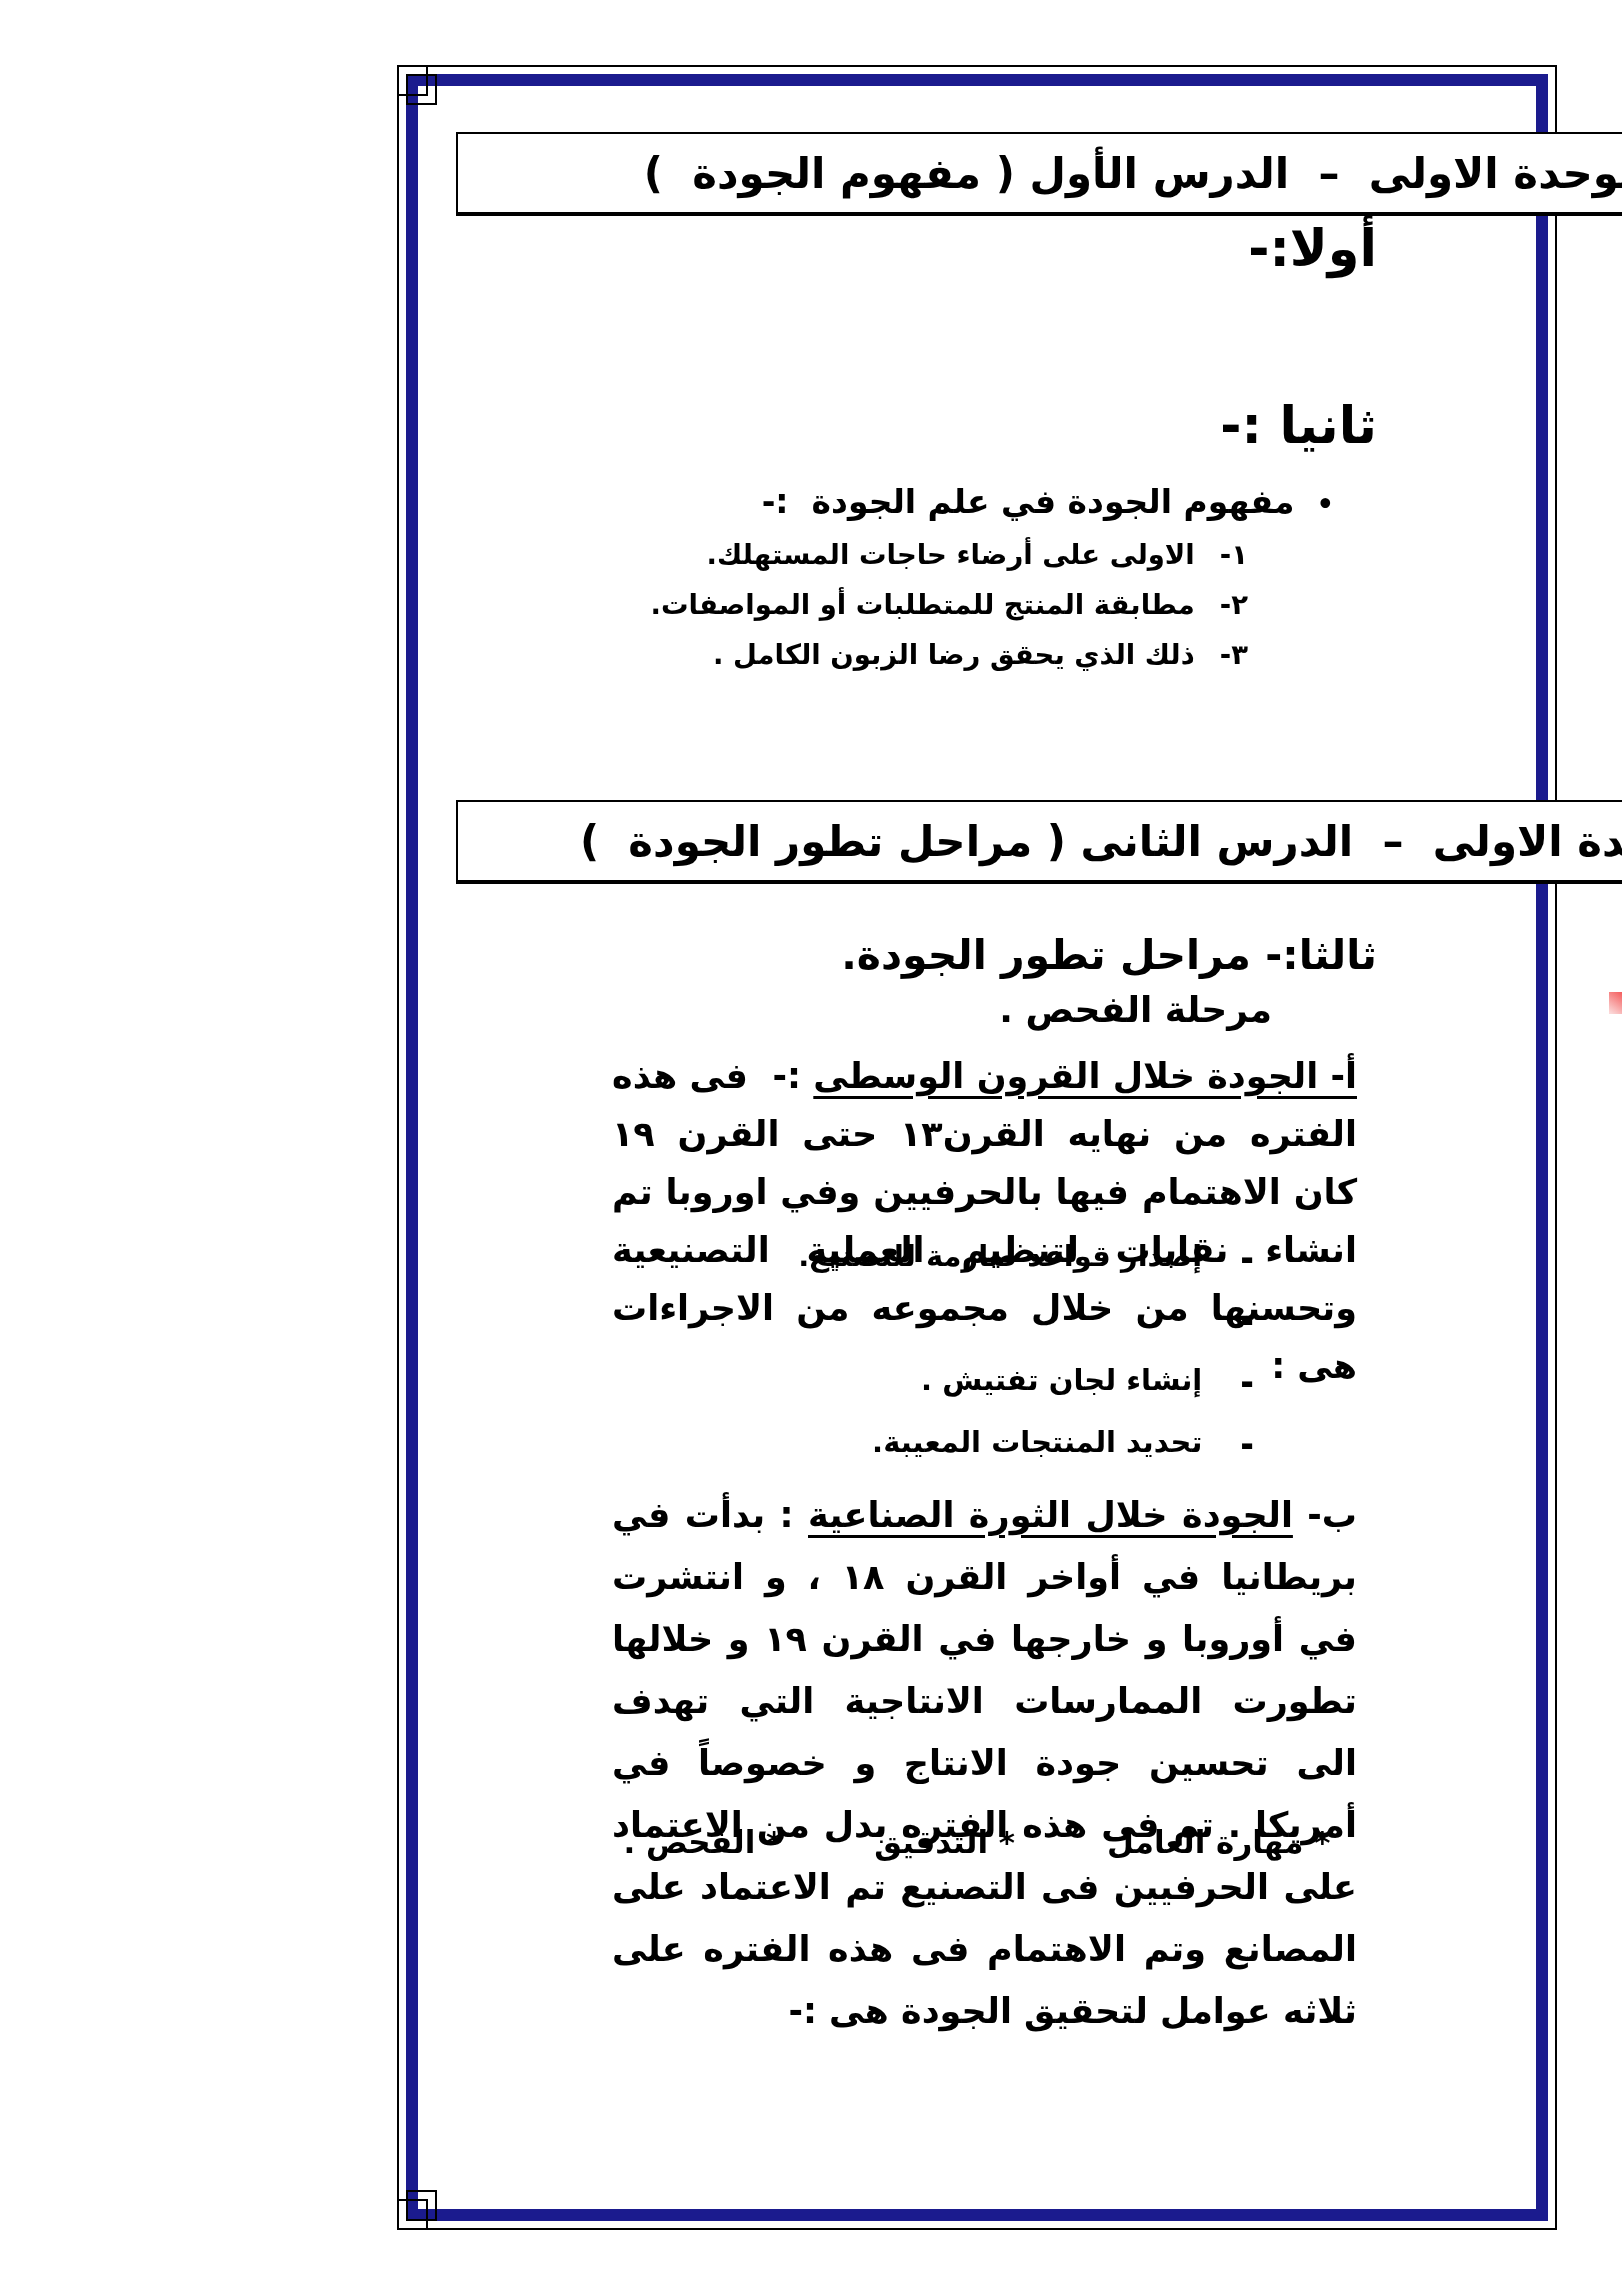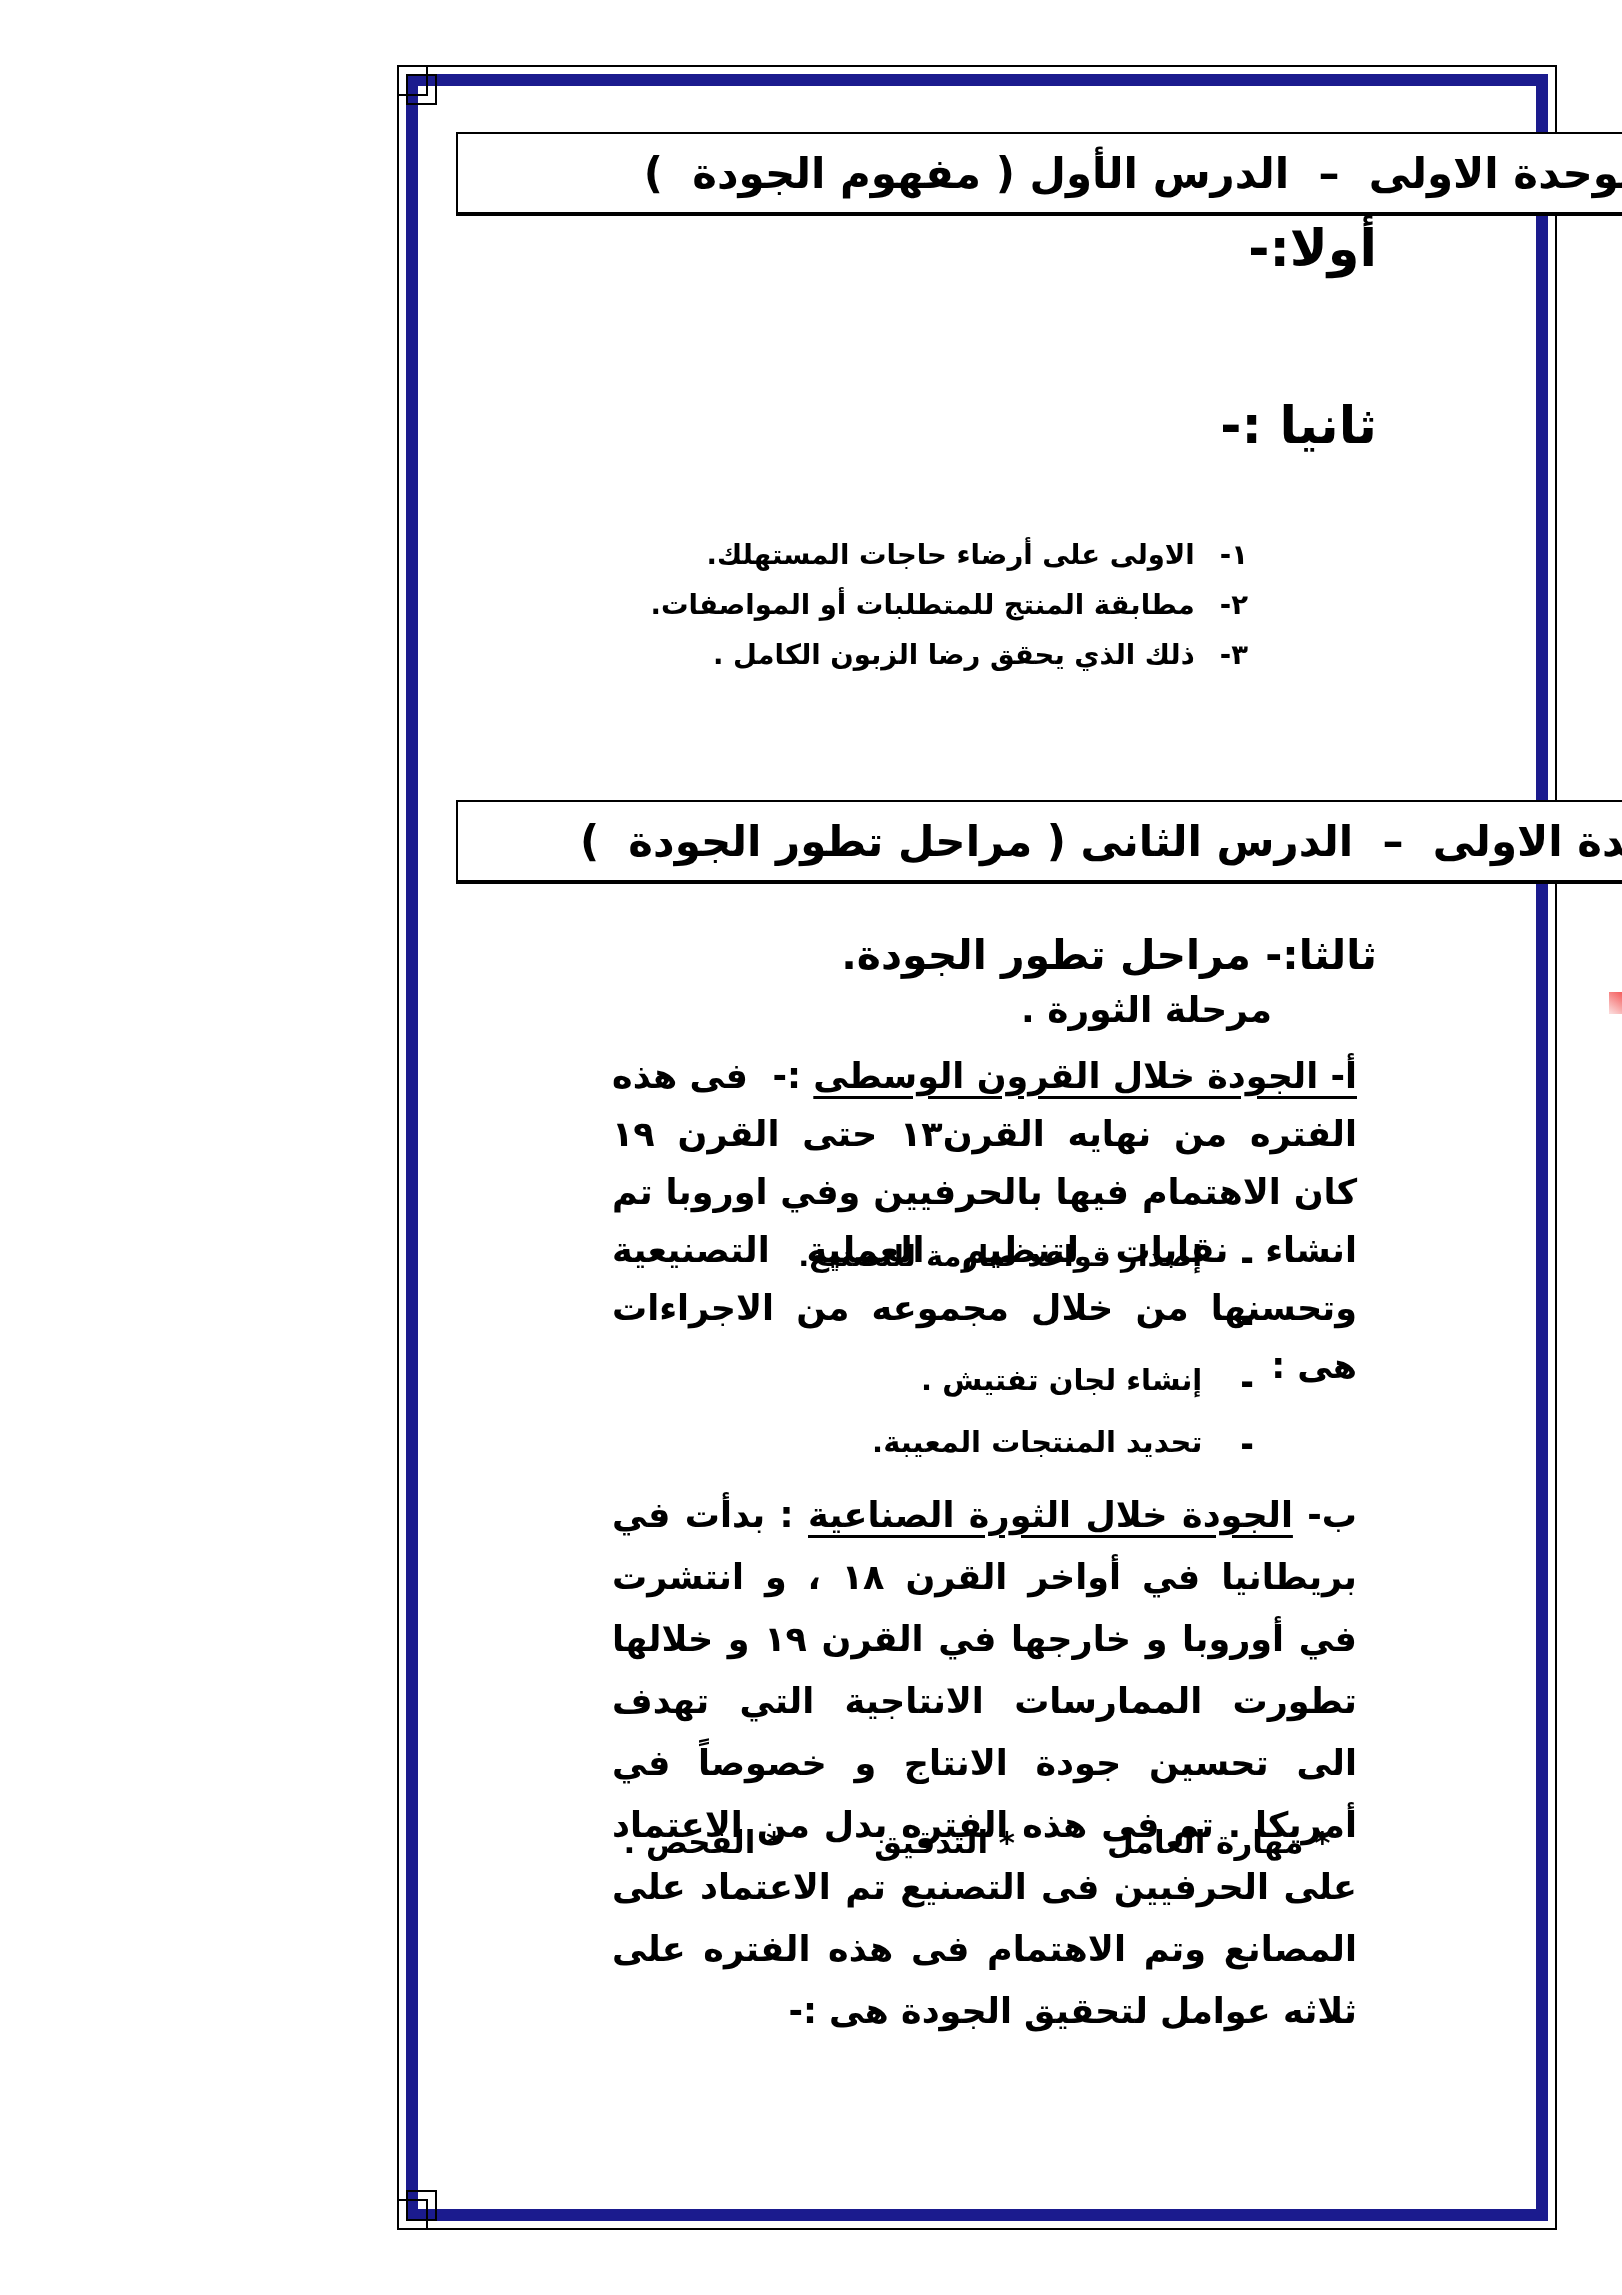--- a/index.html
+++ b/index.html
@@ -106,20 +106,23 @@
 
   <div class="titlebox t1">
     <span>الوحدة الاولى &nbsp;–&nbsp; الدرس الأول ( مفهوم الجودة &nbsp;)</span>
   </div>
 
   <div class="h-big h-first">أولا:-</div>
 
 
   <div class="h-big h-second">ثانيا :-</div>
 
+  <div class="bullet-line">
+    <span class="bullet">•</span><span>مفهوم الجودة في علم الجودة &nbsp;:-</span>
+  </div>
 
   <div class="numbered-list" id="numbered-list">
       <div class="num-item">
         <span class="num">١-</span>
         <span>الاولى على أرضاء حاجات المستهلك.</span>
       </div>
       <div class="num-item">
         <span class="num">٢-</span>
         <span>مطابقة المنتج للمتطلبات أو المواصفات.</span>
       </div>
@@ -135,21 +138,21 @@
 
   <div class="h-third">ثالثا:- مراحل تطور الجودة.</div>
 
   <div class="stage-icon">
     <div class="sq-yellow"></div>
     <div class="sq-red"></div>
     <div class="sq-blue"></div>
     <div class="bar-v"></div>
     <div class="bar-h"></div>
   </div>
-  <div class="stage-line">مرحلة الثورة .</div>
+  <div class="stage-line">مرحلة الفحص .</div>
 
   <p class="para para-a">
     <span class="u">أ- الجودة خلال القرون الوسطى</span><span> :- &nbsp;فى هذه الفتره من نهايه القرن١٣ حتى القرن ١٩ كان الاهتمام فيها بالحرفيين وفي اوروبا تم انشاء نقابات لتنظيم العملية التصنيعية وتحسنها من خلال مجموعه من الاجراءات هى :</span>
   </p>
 
   <div class="dash-list" id="dash-list">
       <div class="dash-item">
         <span class="dash-marker">-</span>
         <span>إصدار قواعد صارمة للتصنيع.</span>
       </div>

